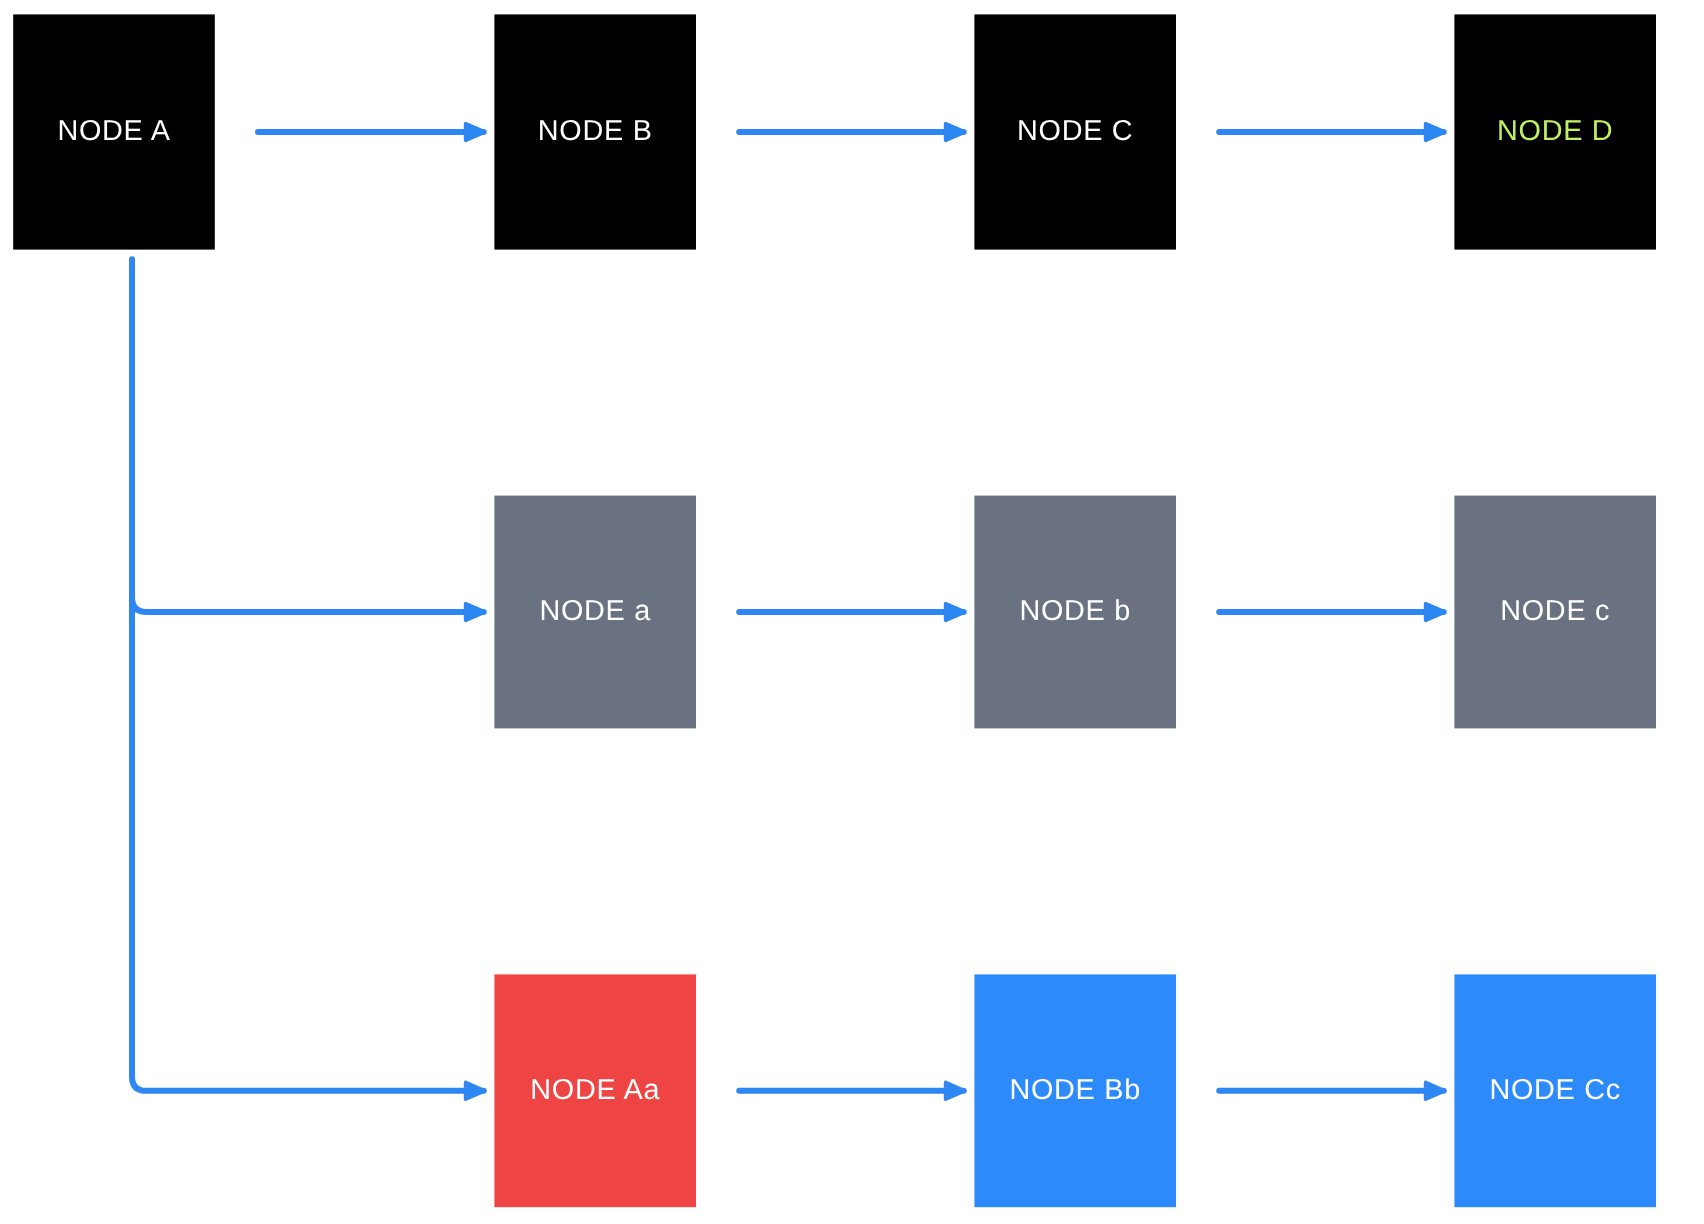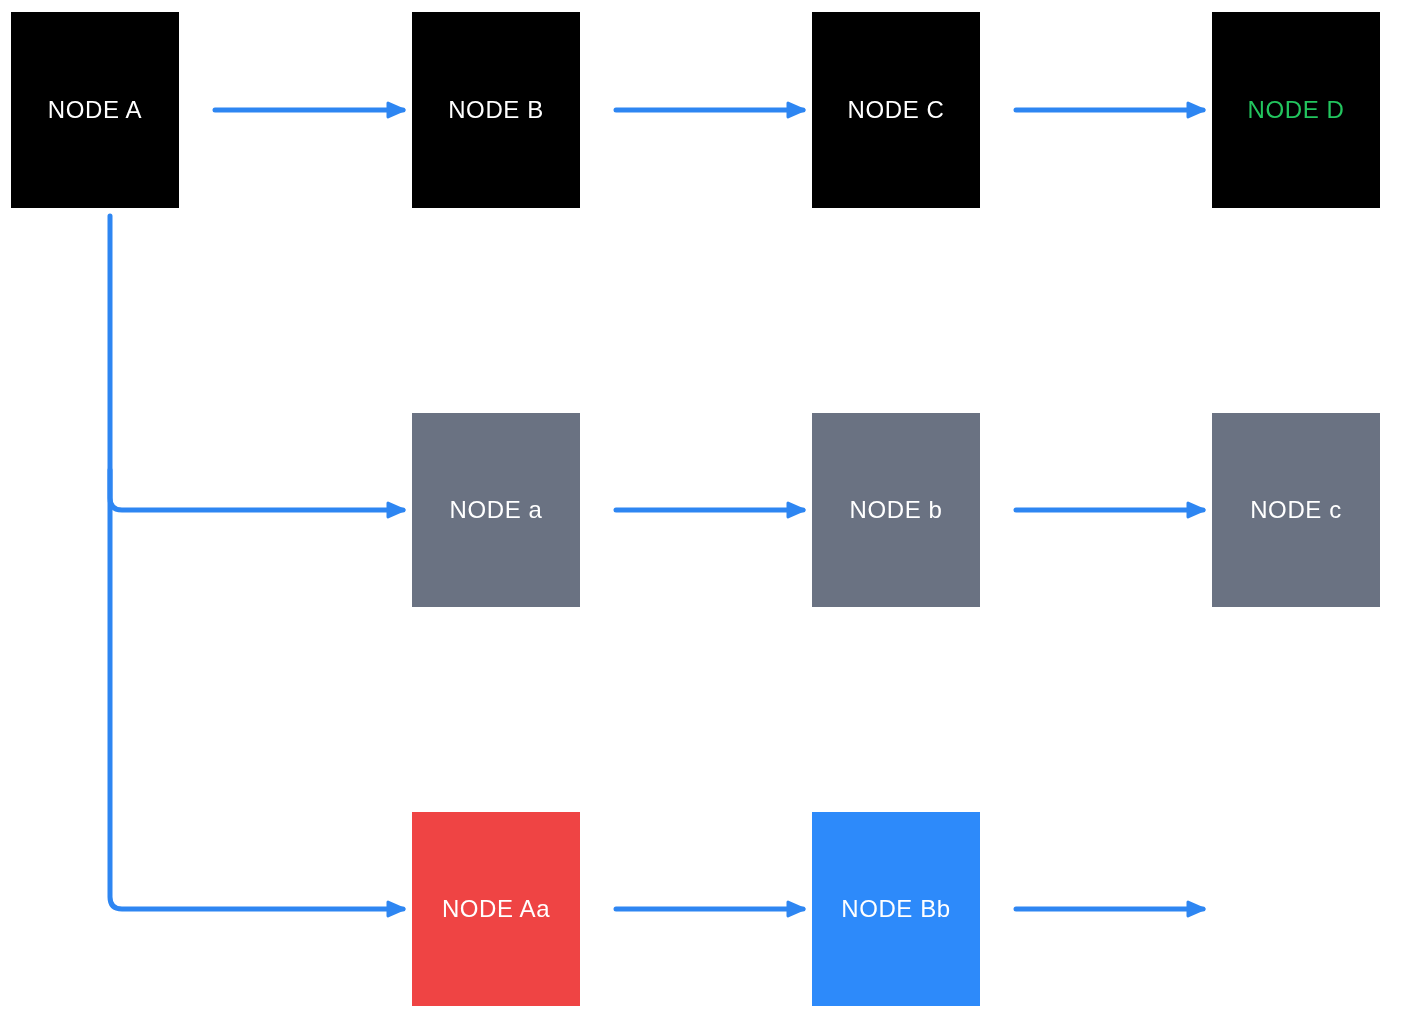--- a/index.html
+++ b/index.html
@@ -71,33 +71,36 @@
   <div class="node row-0 col-0" style="background-color: rgb(0, 0, 0);">
     <span class="label" style="color: rgb(255, 255, 255);">NODE A</span>
   </div>
   <div class="node row-0 col-1" style="background-color: rgb(0, 0, 0);">
     <span class="label" style="color: rgb(255, 255, 255);">NODE B</span>
   </div>
   <div class="node row-0 col-2" style="background-color: rgb(0, 0, 0);">
     <span class="label" style="color: rgb(255, 255, 255);">NODE C</span>
   </div>
   <div class="node row-0 col-3" style="background-color: rgb(0, 0, 0);">
-    <span class="label" style="color: #22c55e; text-align: center;">NODE D</span>
+    <span class="label" style="color: #bef264; text-align: center;">NODE D</span>
   </div>
 
   <div class="node row-1 col-1" style="background-color: rgb(106, 114, 130);">
     <span class="label" style="color: rgb(255, 255, 255);">NODE a</span>
   </div>
   <div class="node row-1 col-2" style="background-color: rgb(106, 114, 130);">
     <span class="label" style="color: rgb(255, 255, 255);">NODE b</span>
   </div>
   <div class="node row-1 col-3" style="background-color: rgb(106, 114, 130);">
     <span class="label" style="color: rgb(255, 255, 255);">NODE c</span>
   </div>
 
   <div class="node row-2 col-1" style="background-color: #ef4444;">
     <span class="label" style="color: rgb(255, 255, 255);">NODE Aa</span>
   </div>
   <div class="node row-2 col-2" style="background-color: rgb(45, 138, 250);">
     <span class="label" style="color: rgb(255, 255, 255);">NODE Bb</span>
   </div>
+  <div class="node row-2 col-3" style="background-color: rgb(45, 138, 250);">
+    <span class="label" style="color: rgb(255, 255, 255);">NODE Cc</span>
+  </div>
 
 </div>
 
 </body></html>

